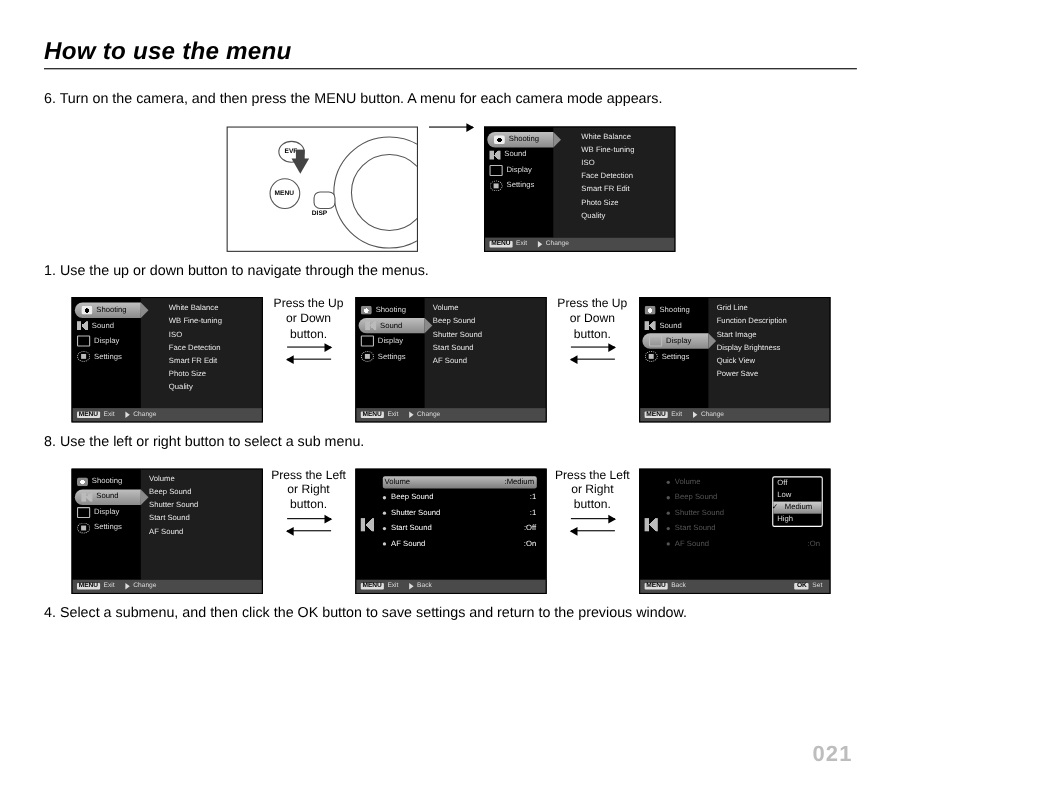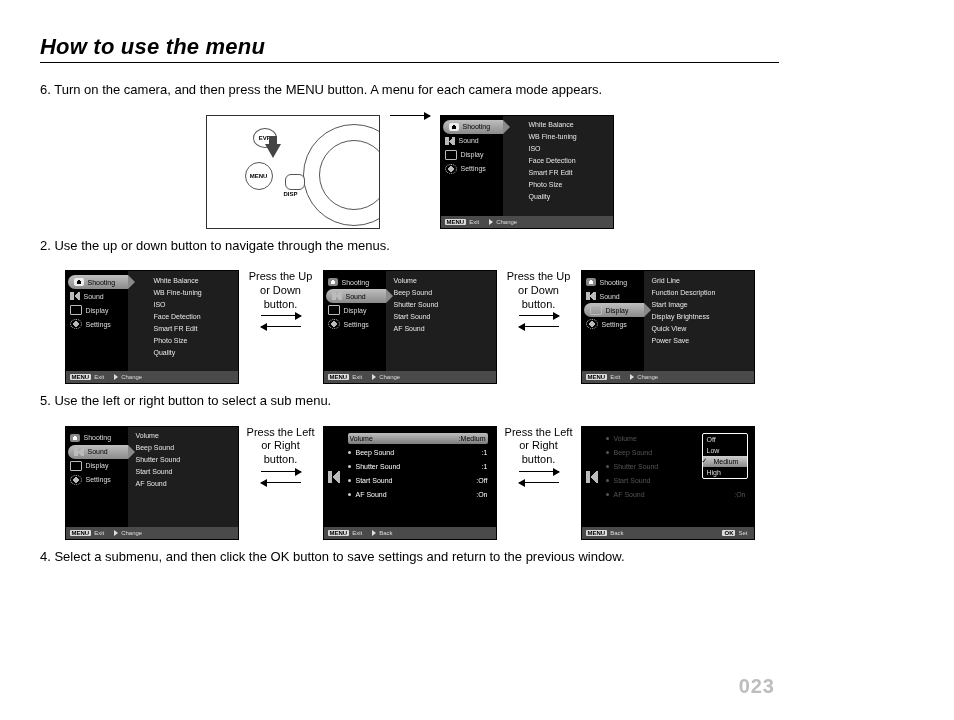--- a/index.html
+++ b/index.html
@@ -154,21 +154,21 @@
       </div>
       <div class="menu-foot">
         <span class="fkey">MENU</span>
           <span>Exit</span>
         <span class="farrow"></span>
           <span>Change</span>
       </div>
     </div>
   </div>
 
-  <p class="step">2. Use the up or down button to navigate through the menus.</p>
+  <p class="step">1. Use the up or down button to navigate through the menus.</p>
   <div class="row c">
 
     <div class="menu-box">
       <div class="menu-body">
         <div class="menu-left">
           <div class="cat sel">
               <span class="ico camera sel"></span>
               <span>Shooting</span>
             </div>
           <div class="cat">
@@ -328,21 +328,21 @@
       </div>
       <div class="menu-foot">
           <span class="fkey">MENU</span>
           <span>Exit</span>
           <span class="farrow"></span>
           <span>Change</span>
         </div>
     </div>
   </div>
 
-  <p class="step">5. Use the left or right button to select a sub menu.</p>
+  <p class="step">8. Use the left or right button to select a sub menu.</p>
   <div class="row c">
 
     <div class="menu-box">
       <div class="menu-body">
         <div class="menu-left">
           <div class="cat">
               <span class="ico camera"></span>
               <span>Shooting</span>
             </div>
           <div class="cat sel">
@@ -479,14 +479,14 @@
           <span class="fkey">MENU</span>
           <span>Back</span>
           <span style="margin-left:auto" class="fkey">OK</span>
           <span style="margin-right:6px">Set</span>
         </div>
     </div>
   </div>
 
   <p class="step" style="">4. Select a submenu, and then click the OK button to save settings and return to the previous window.</p>
 
-  <div class="pagenum">023</div>
+  <div class="pagenum">021</div>
 </div>
 
 </body></html>

